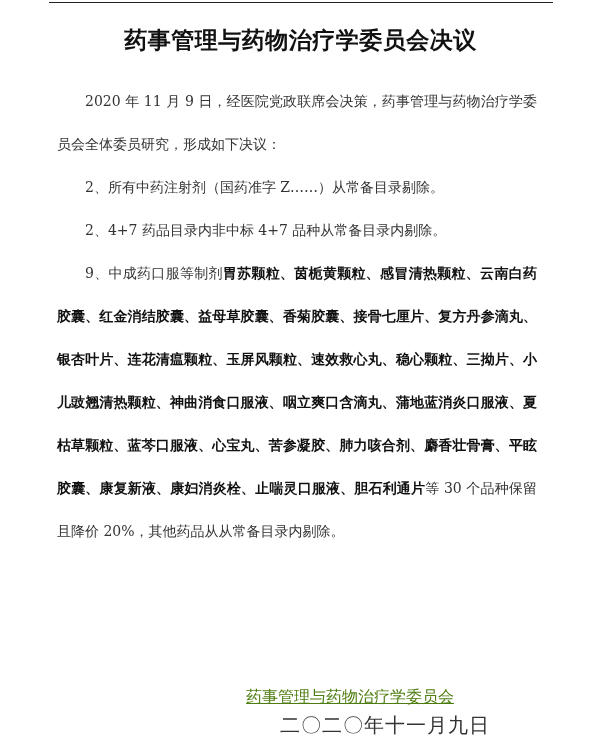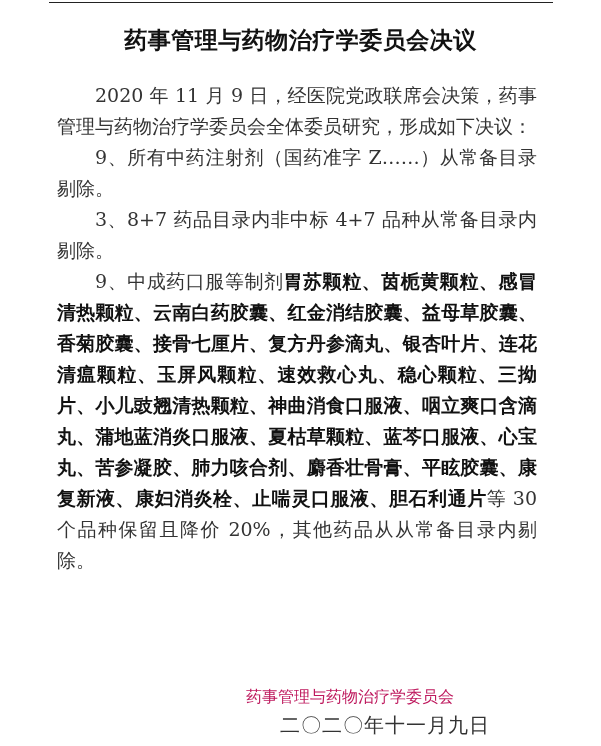--- a/index.html
+++ b/index.html
@@ -3,38 +3,38 @@
 <meta charset="utf-8">
 <style>
   html, body { margin:0; padding:0; background:#fff; }
   body { width:601px; height:746px; position:relative; overflow:hidden;
          font-family:"DejaVu Serif", "Liberation Serif", serif; color:#333; }
   .top-rule { position:absolute; left:49px; top:2px; width:504px; height:1px; background:#222; }
   .title { position:absolute; left:0; top:25px; width:601px; text-align:center;
            font-family:Liberation Serif, serif;
            font-weight:bold; font-size:23px; color:#111; letter-spacing:0.5px; }
   .body { position:absolute; left:57px; top:80px; width:480px;
-          font-size:19px; line-height:31px; text-align:justify; text-justify:inter-character; }
+          font-size:14px; line-height:43px; text-align:justify; text-justify:inter-character; }
   .para { margin:0; text-indent:2em; }
   .bold { font-family:"DejaVu Sans", "Liberation Sans", sans-serif; font-weight:bold; color:#111; }
-  .sign { position:absolute; left:246px; top:683px; font-size:16px; color:#be185d; line-height:28px; }
+  .sign { position:absolute; left:246px; top:683px; font-size:16px; color:#4d7c0f; line-height:28px;text-decoration:underline; }
   .sign-date { position:absolute; left:280px; top:712px; font-size:20px; color:#333; letter-spacing:1px; }
 </style>
 </head>
 <body>
 
 <div class="top-rule"></div>
 
 <div class="title">药事管理与药物治疗学委员会决议</div>
 
 <div class="body">
   <p class="para">2020 年 11 月 9 日，经医院党政联席会决策，药事管理与药物治疗学委员会全体委员研究，形成如下决议：</p>
 
 
-  <p class="para"><span>9、所有中药注射剂（国药准字 Z……）从常备目录剔除。</span></p>
+  <p class="para"><span>2、所有中药注射剂（国药准字 Z……）从常备目录剔除。</span></p>
 
-  <p class="para"><span>3、8+7 药品目录内非中标 4+7 品种从常备目录内剔除。</span></p>
+  <p class="para"><span>2、4+7 药品目录内非中标 4+7 品种从常备目录内剔除。</span></p>
 
   <p class="para"><span>9、中成药口服等制剂</span><span class="bold">胃苏颗粒、茵栀黄颗粒、感冒清热颗粒、云南白药胶囊、红金消结胶囊、益母草胶囊、香菊胶囊、接骨七厘片、复方丹参滴丸、银杏叶片、连花清瘟颗粒、玉屏风颗粒、速效救心丸、稳心颗粒、三拗片、小儿豉翘清热颗粒、神曲消食口服液、咽立爽口含滴丸、蒲地蓝消炎口服液、夏枯草颗粒、蓝芩口服液、心宝丸、苦参凝胶、肺力咳合剂、麝香壮骨膏、平眩胶囊、康复新液、康妇消炎栓、止喘灵口服液、胆石利通片</span><span>等 30 个品种保留且降价 20%，其他药品从从常备目录内剔除。</span></p>
 </div>
 
 <div class="sign">药事管理与药物治疗学委员会</div>
 <div class="sign-date">二〇二〇年十一月九日</div>
 
 </body></html>

